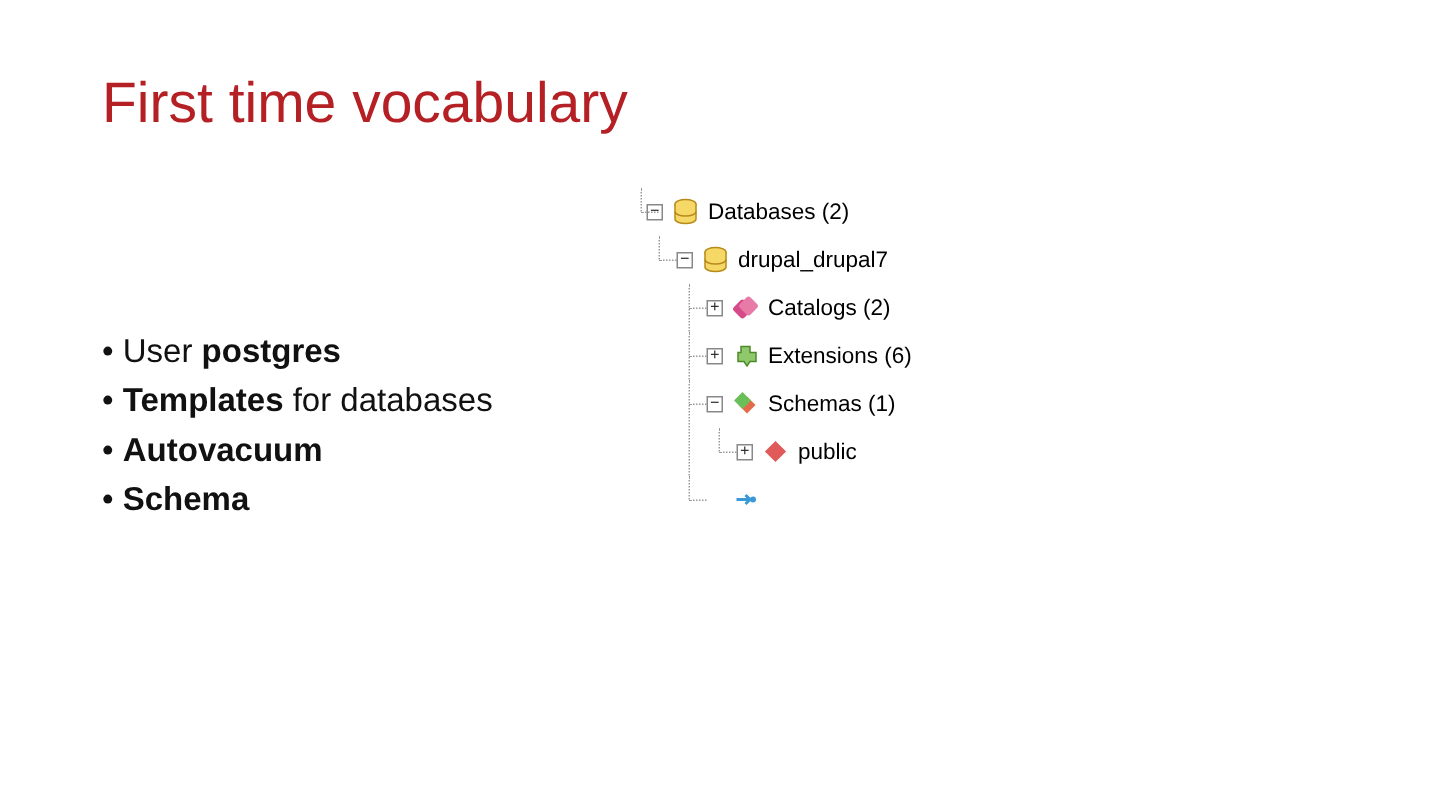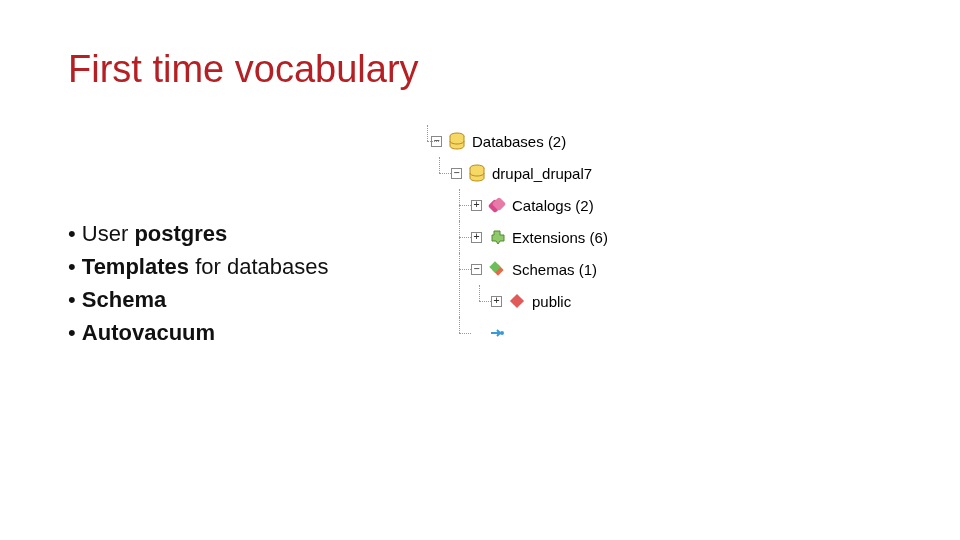--- a/index.html
+++ b/index.html
@@ -133,24 +133,24 @@
   <div class="body-row">
 
     <div class="bullets">
       <div class="line">
         <span>• User </span><span class="b">postgres</span>
       </div>
       <div class="line">
         <span>• </span><span class="b">Templates</span><span> for databases</span>
       </div>
       <div class="line">
+        <span>• </span><span class="b">Autovacuum</span>
+      </div>
+      <div class="line">
         <span>• </span><span class="b">Schema</span>
-      </div>
-      <div class="line">
-        <span>• </span><span class="b">Autovacuum</span>
       </div>
     </div>
 
     <div class="treeview">
       <ul>
         <li>
           <div class="tree-row">
             <span class="expander">−</span>
             <span class="icon">
               <svg viewBox="0 0 18 18">

